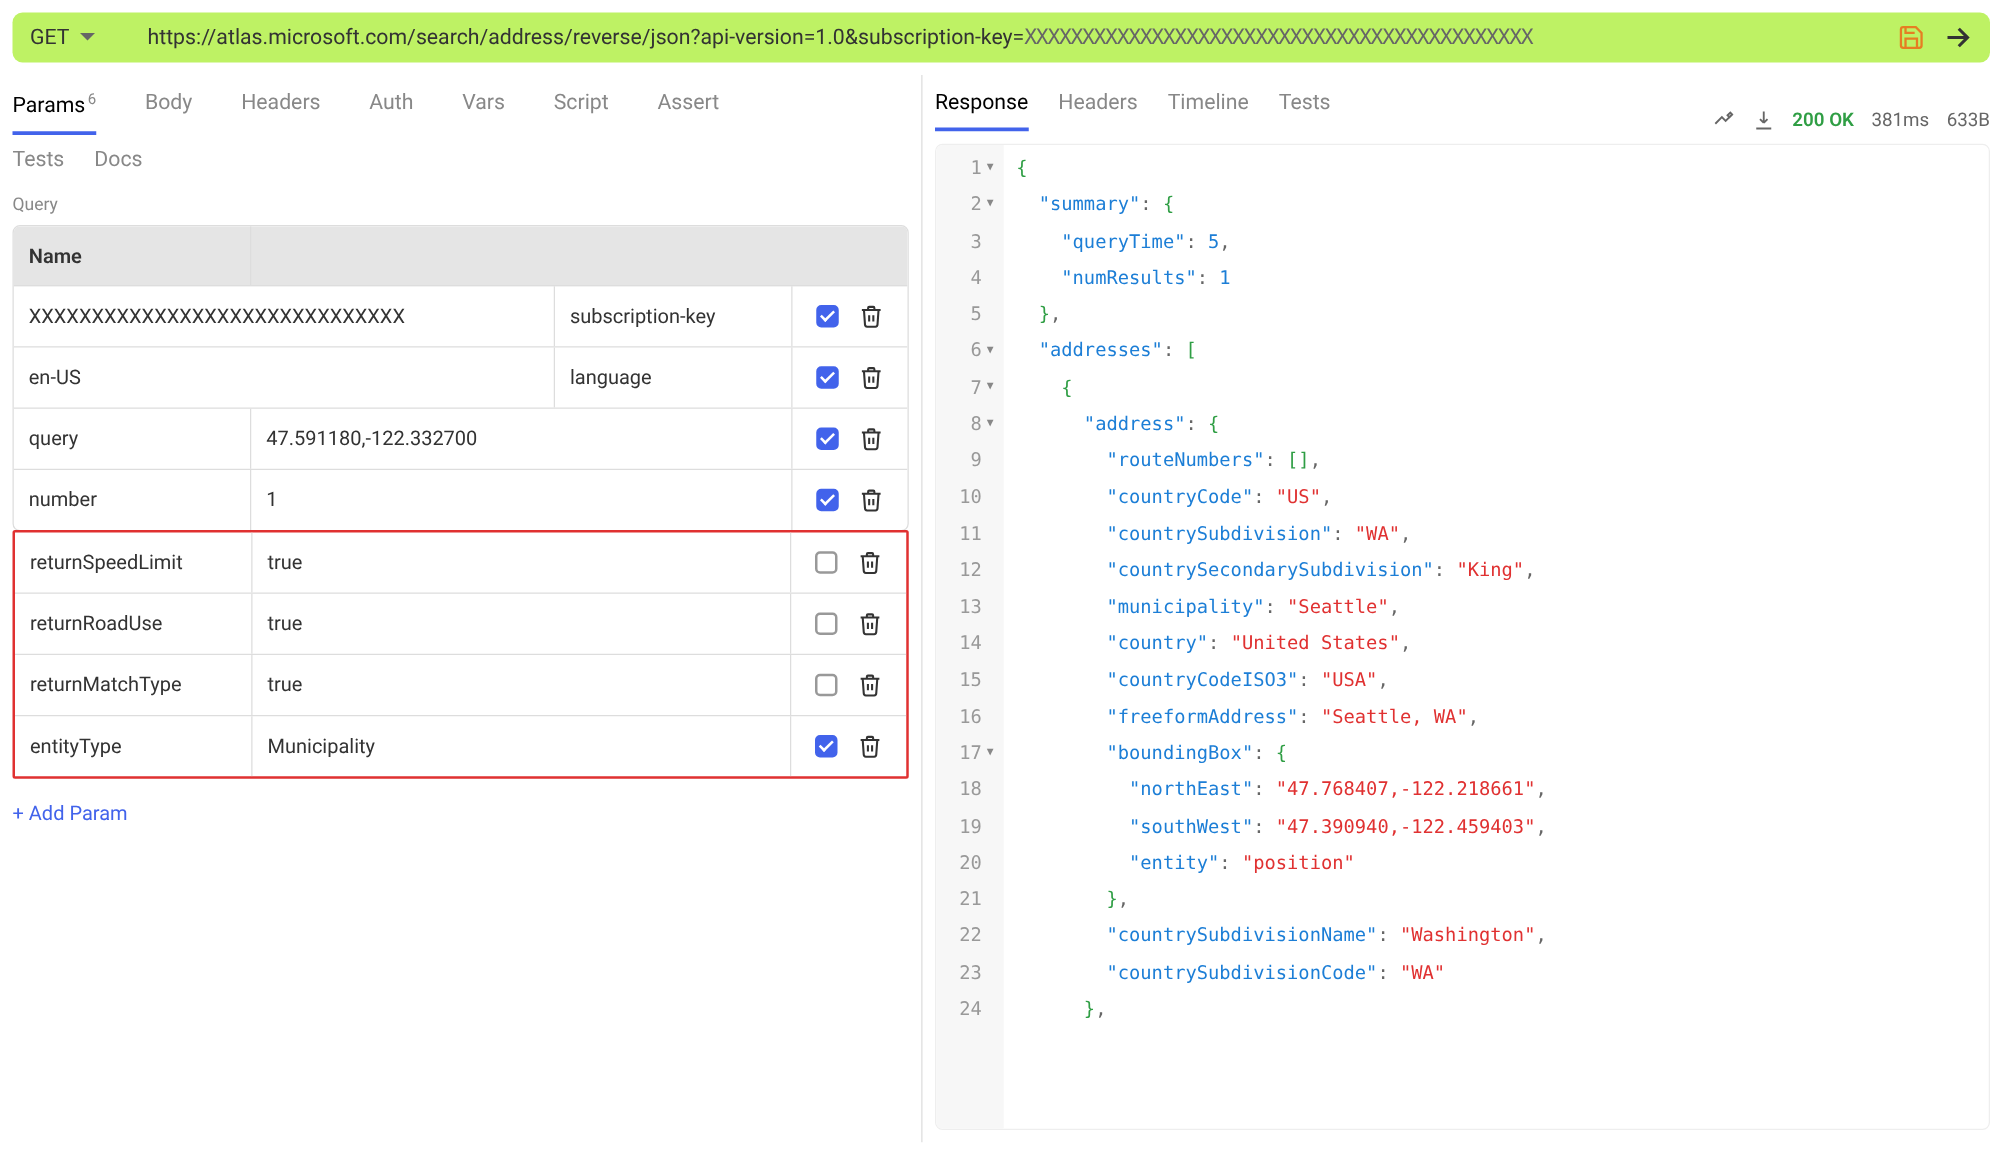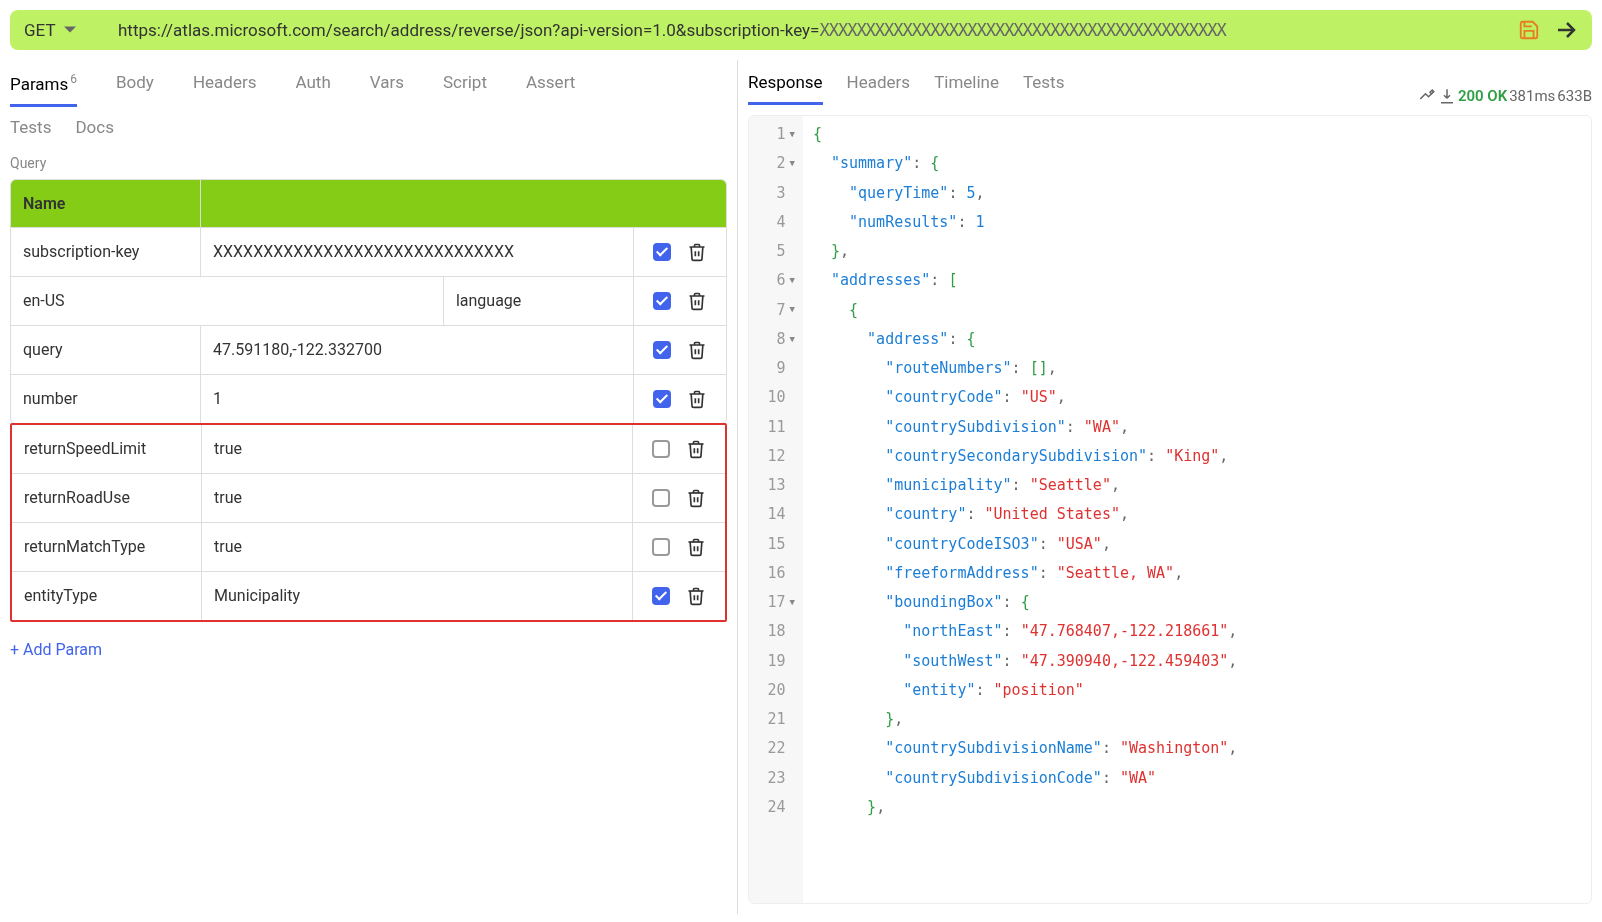--- a/index.html
+++ b/index.html
@@ -23,39 +23,39 @@
   .tab.active { color: #000; border-bottom: 3px solid #4263eb; }
   .tab sup { font-size: 12px; color: #888; margin-left: 2px; }
   .subtabs { display: flex; gap: 24px; padding: 10px 0; }
   .subtab { font-size: 17px; color: #888; cursor: pointer; }
 
   .section-label { font-size: 14px; color: #888; margin: 8px 0; }
 
   .param-table { border: 1px solid #ddd; border-radius: 6px; overflow: hidden; }
   .param-row { display: flex; border-bottom: 1px solid #ddd; }
   .param-row:last-child { border-bottom: none; }
-  .param-row.header { background: #84cc16; font-weight: 600; }
+  .param-row.header { background: #e5e5e5; font-weight: 600; }
   .cell { padding: 14px 12px; font-size: 16px; }
   .cell-name { width: 190px; border-right: 1px solid #ddd; }
   .cell-value { flex: 1; border-right: 1px solid #ddd; word-break: break-all; }
   .cell-actions { width: 92px; display: flex; align-items: center; justify-content: center; gap: 16px; }
   .checkbox { width: 18px; height: 18px; border: 2px solid #4263eb; border-radius: 4px; background: #4263eb; position: relative; cursor: pointer; }
   .checkbox::after { content: ""; position: absolute; left: 4px; top: 0px; width: 4px; height: 9px; border: solid #fff; border-width: 0 2px 2px 0; transform: rotate(45deg); }
   .checkbox.unchecked { background: #fff; border-color: #999; }
   .checkbox.unchecked::after { display: none; }
   .trash { width: 20px; height: 20px; color: #333; cursor: pointer; }
 
   .highlight-box { border: 2px solid #e03131; border-radius: 2px; margin-top: -1px; }
   .highlight-box .param-row:first-child { border-top: none; justify-content: space-between; }
 
   .add-param { color: #4263eb; font-size: 16px; margin-top: 18px; cursor: pointer; }
 
   .resp-header { display: flex; align-items: flex-end; justify-content: space-between; }
   .resp-tabs { display: flex; gap: 24px; padding: 12px 0 0 0; }
-  .resp-meta { display: flex; align-items: center; gap: 2px; font-size: 15px; color: #666; }
+  .resp-meta { display: flex; align-items: center; gap: 14px; font-size: 15px; color: #666; }
   .resp-meta .status { color: #2f9e44; font-weight: 600; }
   .resp-meta svg { width: 18px; height: 18px; cursor: pointer; }
 
   .code-area { flex: 1; display: flex; background: #fff; border: 1px solid #eee; border-radius: 6px; margin-top: 10px; overflow: auto; font-family: "SFMono-Regular", Consolas, monospace; font-size: 15px; line-height: 1.95; }
   .gutter { background: #f7f7f7; color: #999; text-align: right; padding: 4px 8px 4px 4px; user-select: none; min-width: 54px; }
   .gutter .ln { display: flex; justify-content: flex-end; align-items: center; gap: 4px; }
   .gutter .arrow { font-size: 9px; color: #888; }
   .code { padding: 4px 10px; white-space: pre; }
   .tok-brace { color: #2f9e44; }
   .tok-key { color: #1c7ed6; }
@@ -105,22 +105,22 @@
     </div>
     <div class="section-label">Query</div>
 
     <div id="param-table-container">
         <div class="param-table">
           <div class="param-row header">
             <div class="cell cell-name">Name</div>
             <div class="cell cell-actions"></div>
           </div>
           <div class="param-row">
+            <div class="cell cell-value">XXXXXXXXXXXXXXXXXXXXXXXXXXXXXX</div>
             <div class="cell cell-name">subscription-key</div>
-            <div class="cell cell-value">XXXXXXXXXXXXXXXXXXXXXXXXXXXXXX</div>
             <div class="cell cell-actions">
               <div class="checkbox"></div>
               <svg class="trash" viewBox="0 0 24 24" fill="none" stroke="currentColor" stroke-width="2">
                 <polyline points="3 6 5 6 21 6"></polyline>
                 <path d="M19 6l-1 14a2 2 0 01-2 2H8a2 2 0 01-2-2L5 6"></path>
                 <path d="M10 11v6M14 11v6"></path>
                 <path d="M9 6V4a1 1 0 011-1h4a1 1 0 011 1v2"></path>
               </svg>
             </div>
           </div>

